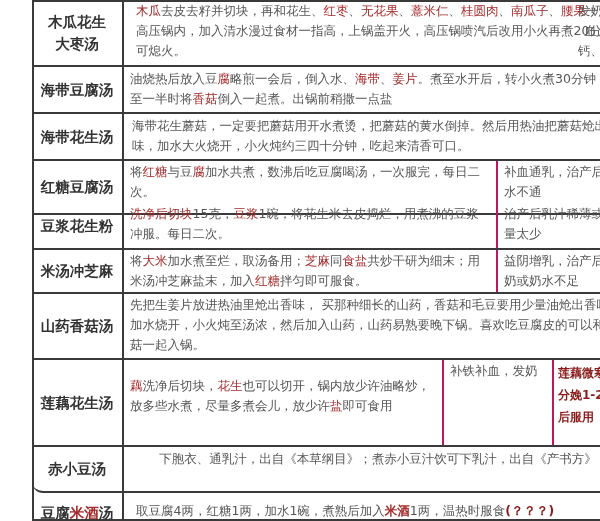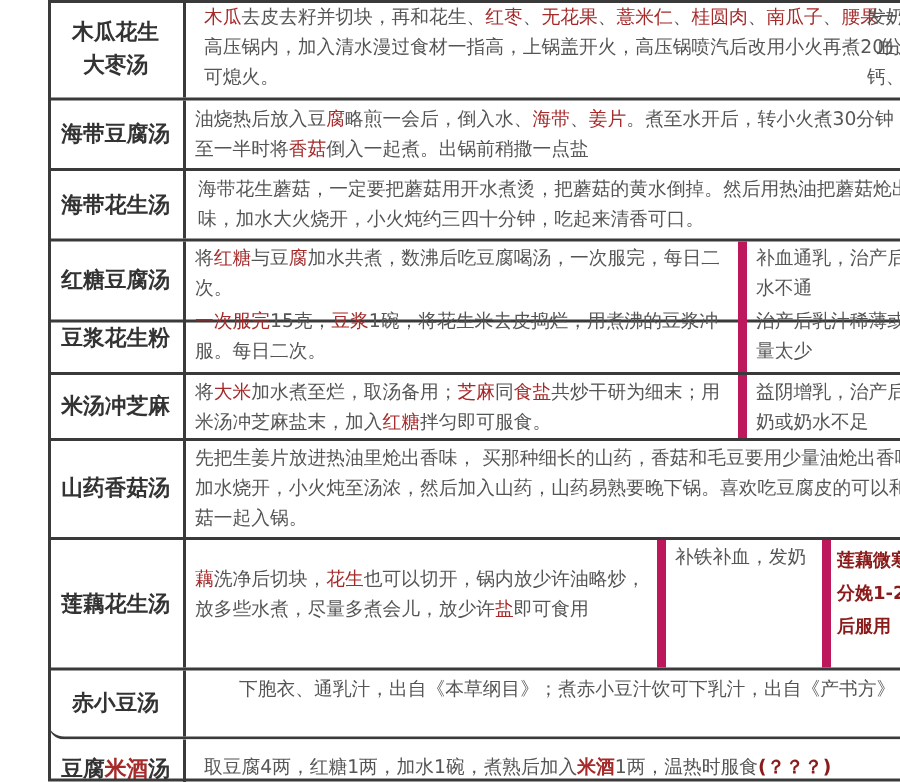--- a/index.html
+++ b/index.html
@@ -1,20 +1,20 @@
 <!DOCTYPE html>
 <html><head>
   <meta charset="utf-8">
   <style>
     * { box-sizing: border-box; margin: 0; padding: 0; }
     html, body { width: 600px; height: 521px; background: #ffffff; overflow: hidden; }
     body { font-family: "DejaVu Sans", "Liberation Sans", sans-serif; color: #555; }
     .tbl { position: absolute; left: 0; top: 0; width: 600px; height: 521px; margin-left: 32px; }
     .row { position: absolute; left: 0; width: 600px; border-bottom: 2px solid #3a3a3a; }
-    .cell { position: absolute; top: 0; bottom: 0; border-right: 6px solid #be185d; overflow: hidden; }
+    .cell { position: absolute; top: 0; bottom: 0; border-right: 2px solid #be185d; overflow: hidden; }
     .name { left: 0; width: 92px; border-right: 2px solid #3a3a3a; display: flex; align-items: center; justify-content: center; text-align: center; font-weight: bold; color: #333; font-size: 14.5px; line-height: 22px; padding: 0 6px; }
     .desc { font-size: 12.5px; line-height: 20px; color: #555; padding: 1px 6px; }
     .eff { font-size: 12.5px; line-height: 20px; color: #555; padding: 1px 6px; }
     .hl { color: #a52a2a; }
     .note { font-size: 12px; line-height: 22px; color: #8b1a1a; font-weight: bold; padding: 2px 4px; }
     .center { text-align: center; }
     .q { color: #8b1a1a; font-weight: bold; }
     .outer { position: absolute; left: 0; top: 0; width: 600px; height: 521px; border: 2px solid #3a3a3a; pointer-events: none; }
   </style>
 </head>
@@ -56,21 +56,21 @@
       <span>将</span><span class="hl">红糖</span><span>与豆</span><span class="hl">腐</span><span>加水共煮，数沸后吃豆腐喝汤，一次服完，每日二次。</span>
     </div>
     <div class="cell eff" style="left:466px;width:134px;border-right:none;"><span>补血通乳，治产后乳水不通</span></div>
   </div>
 
   <div class="row" style="top:203px;height:47px;">
     <div class="cell name">
         <span>豆浆花生粉</span>
       </div>
     <div class="cell desc" style="left:92px;width:374px;">
-      <span class="hl">一次服完</span><span>15克，</span><span class="hl">豆浆</span><span>1碗，将花生米去皮捣烂，用煮沸的豆浆冲服。每日二次。</span>
+      <span class="hl">洗净后切块</span><span>15克，</span><span class="hl">豆浆</span><span>1碗，将花生米去皮捣烂，用煮沸的豆浆冲服。每日二次。</span>
     </div>
     <div class="cell eff" style="left:466px;width:134px;border-right:none;"><span>治产后乳汁稀薄或奶量太少</span></div>
   </div>
 
   <div class="row" style="top:250px;height:44px;">
     <div class="cell name">
         <span>米汤冲芝麻</span>
       </div>
     <div class="cell desc" style="left:92px;width:374px;">
       <span>将</span><span class="hl">大米</span><span>加水煮至烂，取汤备用；</span><span class="hl">芝麻</span><span>同</span><span class="hl">食盐</span><span>共炒干研为细末；用米汤冲芝麻盐末，加入</span><span class="hl">红糖</span><span>拌匀即可服食。</span>

